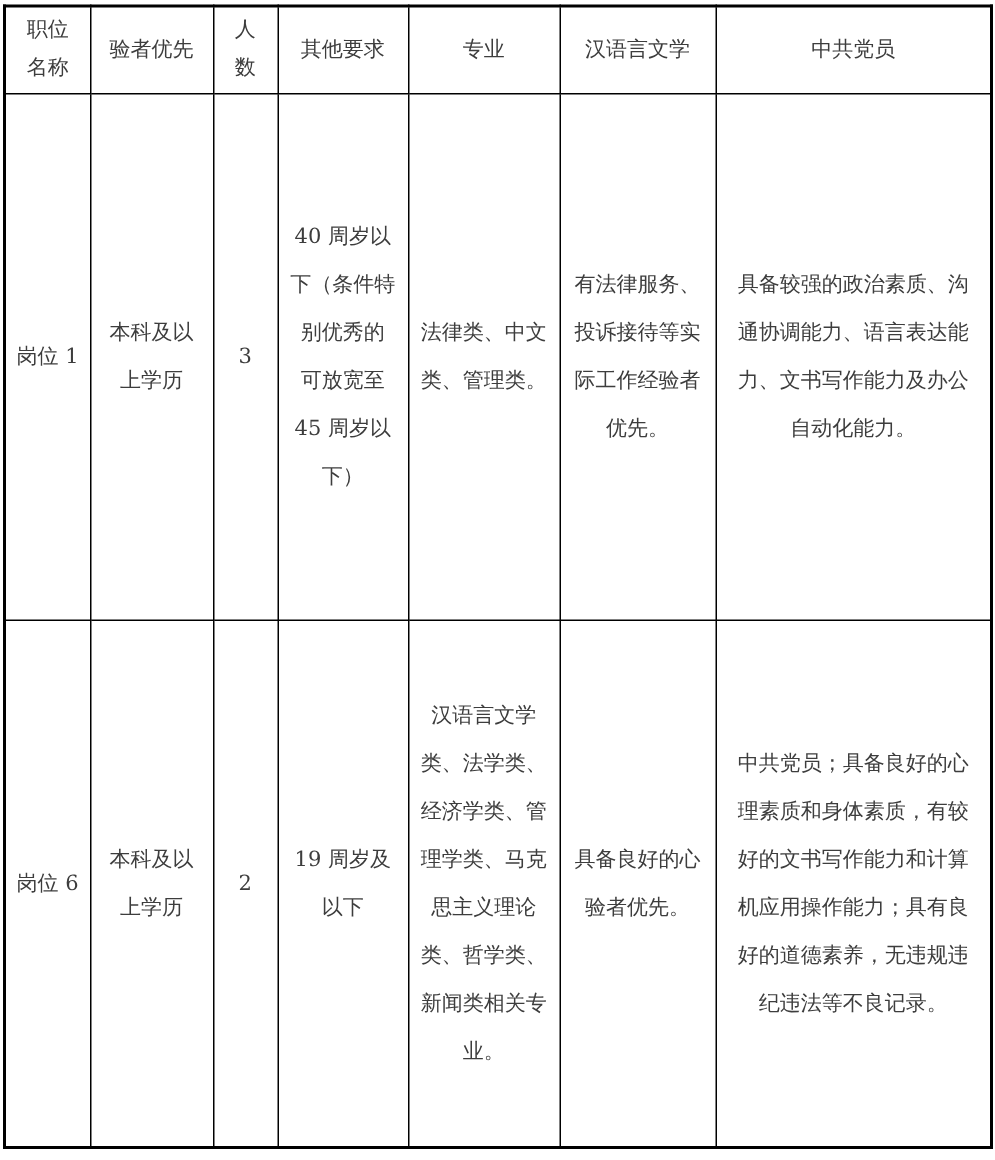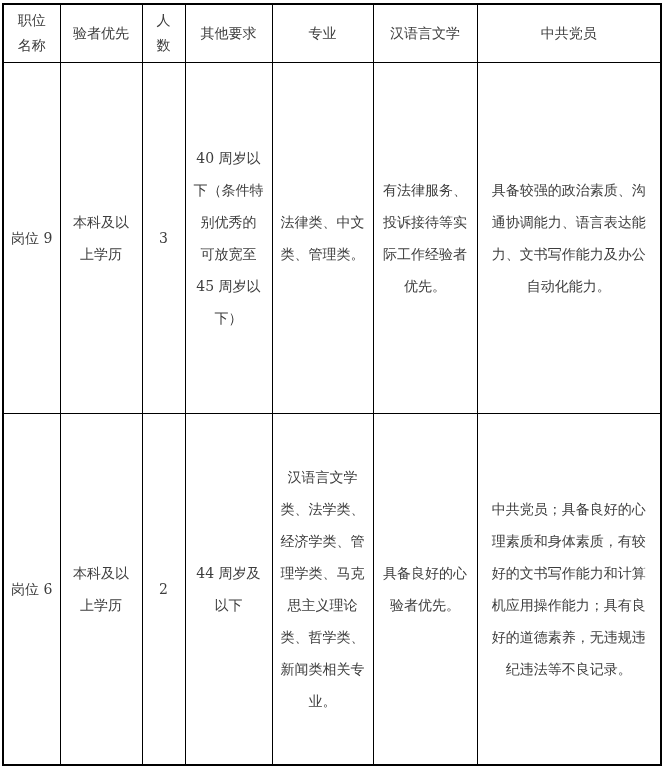--- a/index.html
+++ b/index.html
@@ -67,21 +67,21 @@
         <th>人
 数</th>
         <th>其他要求</th>
         <th>专业</th>
         <th>汉语言文学</th>
         <th>中共党员</th>
       </tr>
     </thead>
     <tbody>
       <tr class="body-row body-row-1">
-        <td>岗位 9</td>
+        <td>岗位 1</td>
         <td>本科及以
 上学历</td>
         <td>3</td>
         <td>40 周岁以
 下（条件特
 别优秀的
 可放宽至
 45 周岁以
 下）</td>
         <td>法律类、中文
@@ -93,21 +93,21 @@
         <td>具备较强的政治素质、沟
 通协调能力、语言表达能
 力、文书写作能力及办公
 自动化能力。</td>
       </tr>
       <tr class="body-row body-row-2">
         <td>岗位 6</td>
         <td>本科及以
 上学历</td>
         <td>2</td>
-        <td>44 周岁及
+        <td>19 周岁及
 以下</td>
         <td>汉语言文学
 类、法学类、
 经济学类、管
 理学类、马克
 思主义理论
 类、哲学类、
 新闻类相关专
 业。</td>
         <td>具备良好的心

